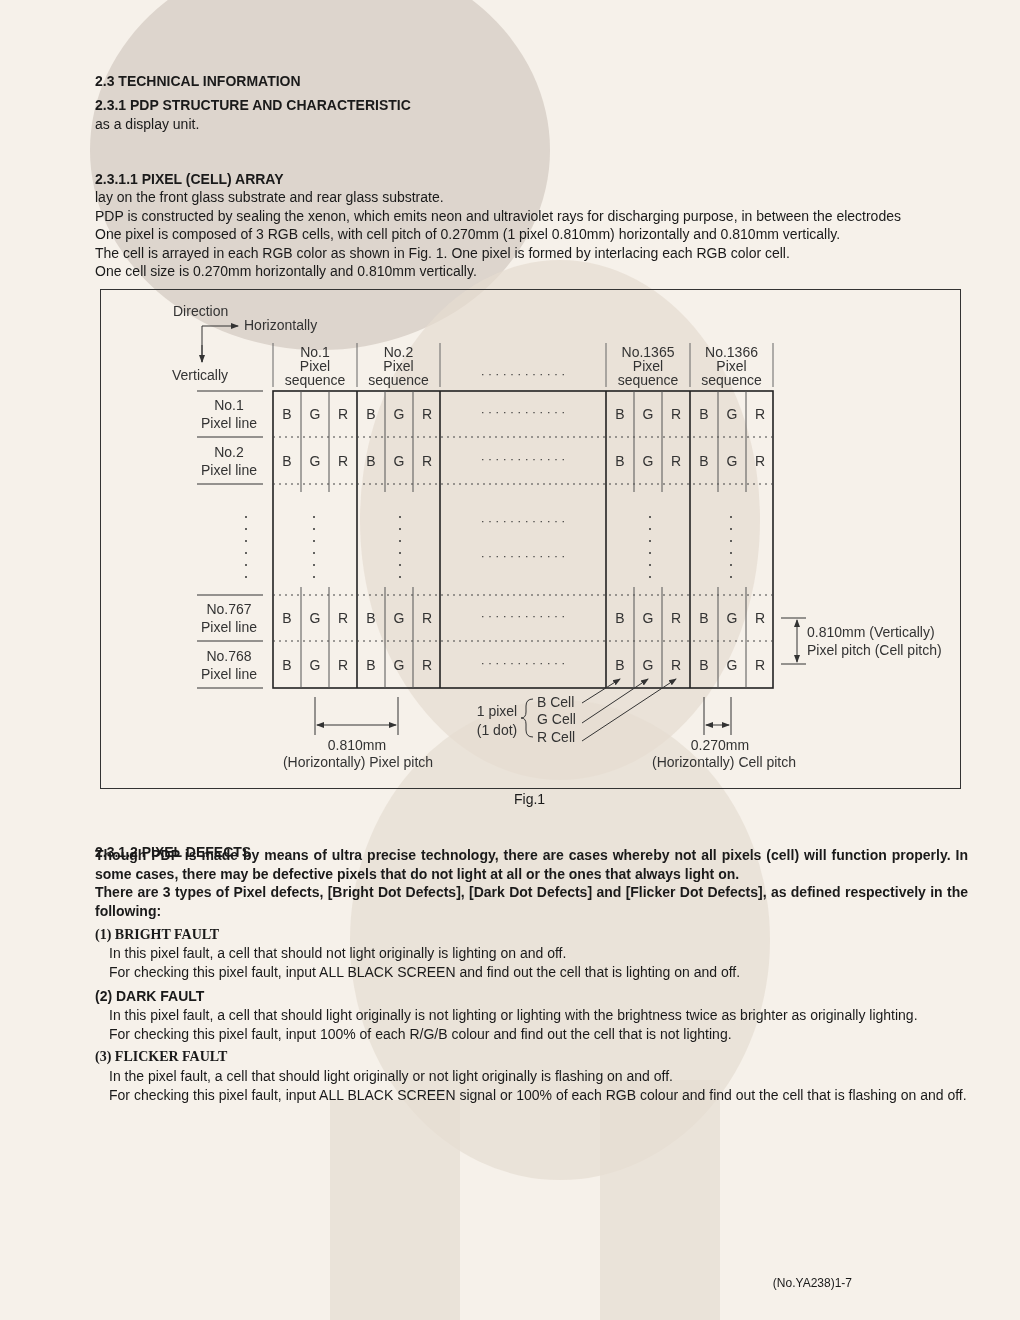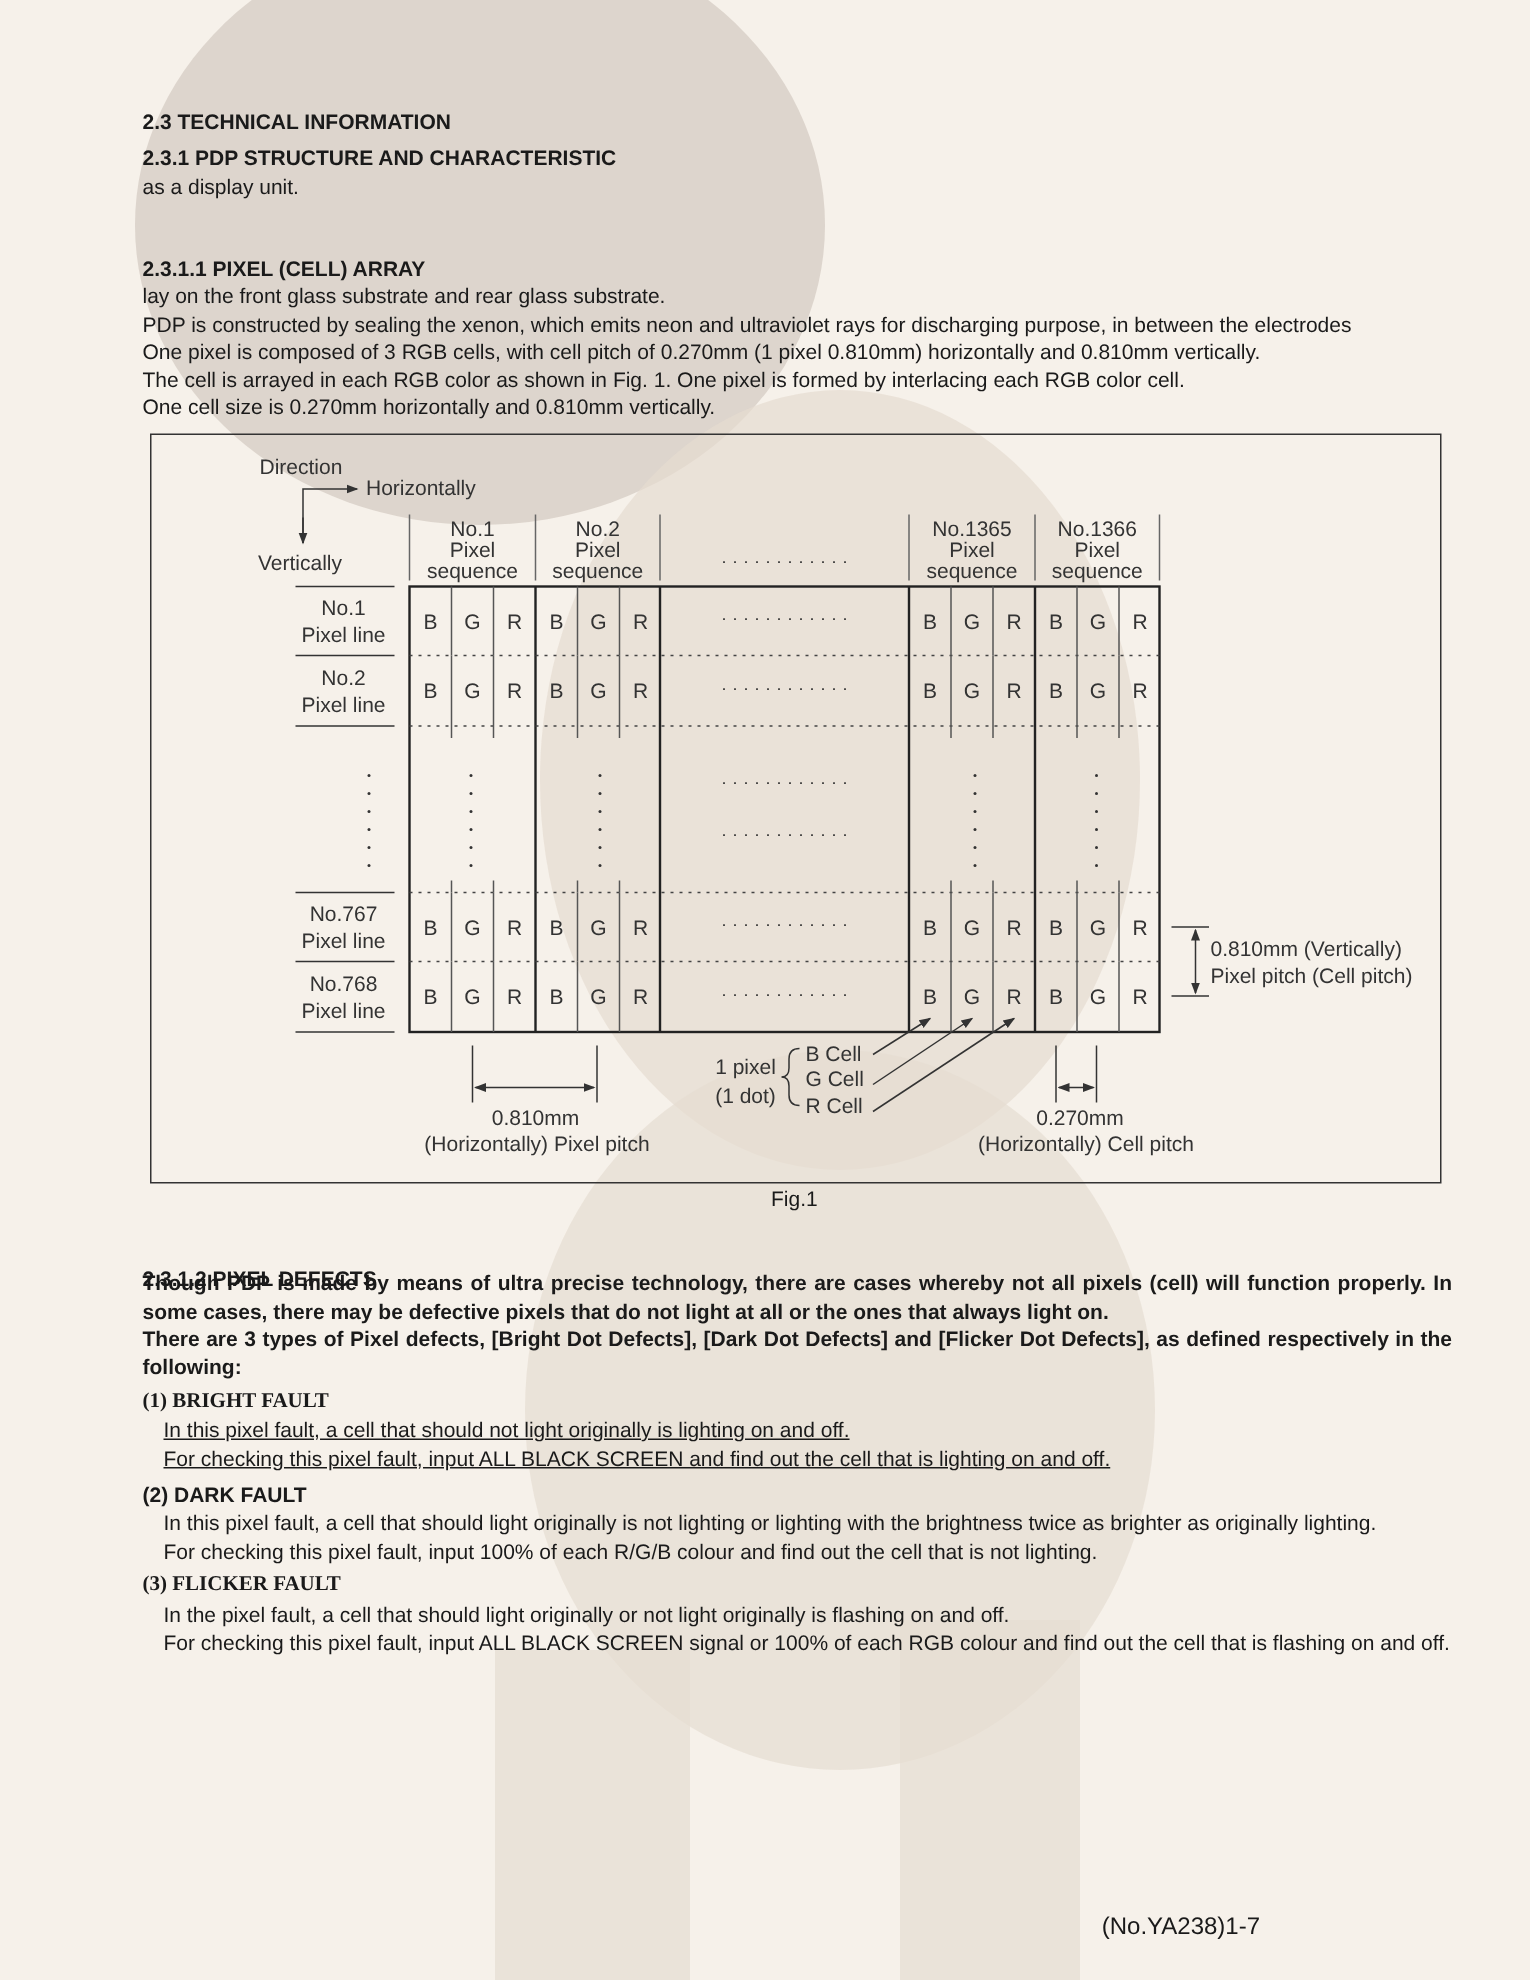--- a/index.html
+++ b/index.html
@@ -9,21 +9,21 @@
     font-family:"Liberation Sans", sans-serif; color:#1a1a1a;
   }
   .bg-shape { position:absolute; pointer-events:none; }
   .page { position:absolute; left:0; top:0; width:892px; height:1320px; }
   .h { position:absolute; left:95px; font-weight:bold; font-size:14px; }
   .p { position:absolute; left:95px; font-size:14px; line-height:18.5px; width:880px; }
   .ind { padding-left:14px; }
   .justify { text-align:justify; text-align-last:left; }
   .fig-box { position:absolute; left:100px; top:289px; width:861px; height:500px; border:1.5px solid #333; box-sizing:border-box; }
   svg text { font-family:"Liberation Sans", sans-serif; fill:#333; }
-  .footer { position:absolute; right:52px; top:1276px; font-size:16px; }
+  .footer { position:absolute; right:40px; top:1276px; font-size:12px; }
   .fig-cap { position:absolute; left:514px; top:791px; font-size:14px; }
 </style>
 </head>
 <body>
 
 <svg class="bg-shape" width="1020" height="1320" style="left:0;top:0;">
   <ellipse cx="320" cy="150" rx="230" ry="200" fill="#c9beb4" opacity="0.55"></ellipse>
   <ellipse cx="560" cy="520" rx="200" ry="260" fill="#e5dbd0" opacity="0.7"></ellipse>
   <ellipse cx="560" cy="940" rx="210" ry="240" fill="#e6ddd2" opacity="0.7"></ellipse>
   <rect x="330" y="1100" width="130" height="220" fill="#e6ddd2" opacity="0.7"></rect>
@@ -262,21 +262,21 @@
     </svg>
   <div class="fig-cap">Fig.1</div>
 
   <div class="h" style="top:828px;margin-top:16px;">2.3.1.2    PIXEL DEFECTS</div>
   <div class="p justify" style="top:846px;width:873px;font-weight:bold;">
     <div>Though PDP is made by means of ultra precise technology, there are cases whereby not all pixels (cell) will function properly. In some cases, there may be defective pixels that do not light at all or the ones that always light on.</div>
     <div>There are 3 types of Pixel defects, [Bright Dot Defects], [Dark Dot Defects] and [Flicker Dot Defects], as defined respectively in the following:</div>
   </div>
 
   <div class="h" style="top:927px;font-family:Liberation Serif, serif;">(1) BRIGHT FAULT</div>
-  <div class="p ind" style="top:944px;text-decoration:underline;">
+  <div class="p ind" style="top:944px;">
     <div>In this pixel fault, a cell that should not light originally is lighting on and off.</div>
     <div>For checking this pixel fault, input ALL BLACK SCREEN and find out the cell that is lighting on and off.</div>
   </div>
 
   <div class="h" style="top:988px;">(2) DARK FAULT</div>
   <div class="p ind" style="top:1006px;width:873px;">
     <div>In this pixel fault, a cell that should light originally is not lighting or lighting with the brightness twice as brighter as originally lighting.</div>
     <div>For checking this pixel fault, input 100% of each R/G/B colour and find out the cell that is not lighting.</div>
   </div>
 

